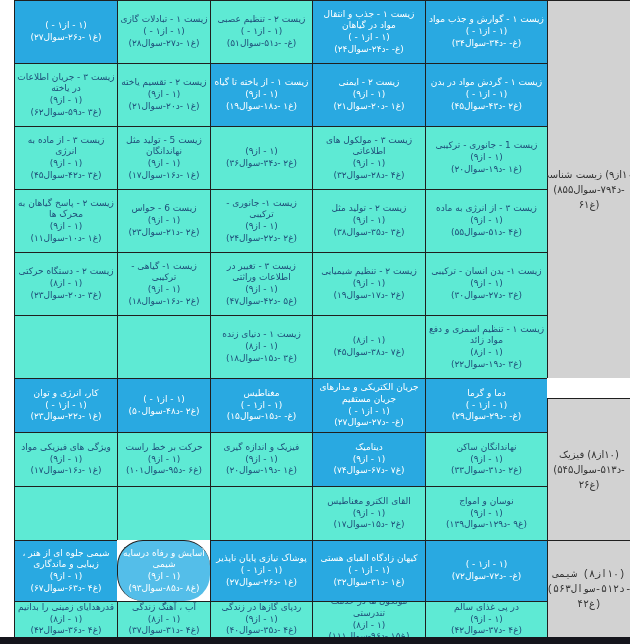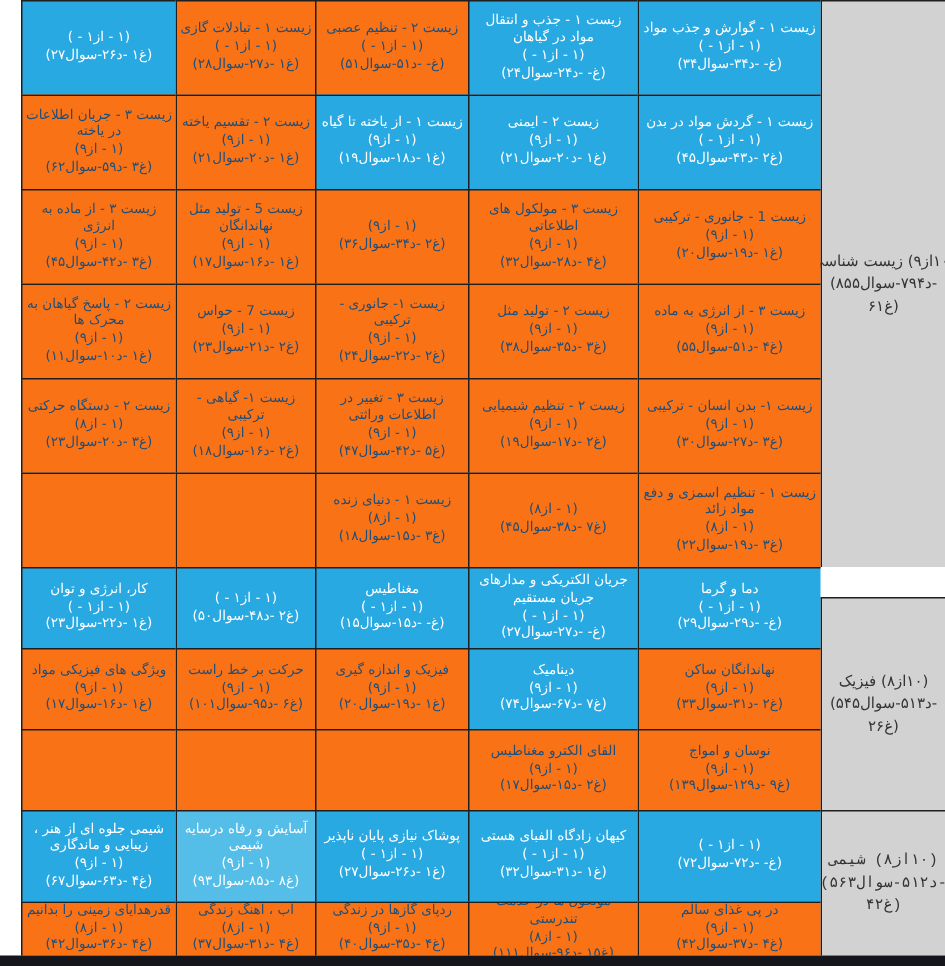--- a/index.html
+++ b/index.html
@@ -18,23 +18,23 @@
   .sec-chemistry{grid-template-rows:61px 36px;}
   .cell{
     box-sizing:border-box;
     border-left:1px solid var(--border);
     border-top:1px solid var(--border);
     display:flex;flex-direction:column;justify-content:center;align-items:center;
     text-align:center;direction:ltr;
     font-size:9px;line-height:1.3;
     padding:1px 2px;overflow:hidden;
   }
-  .white{background:#f97316;color:var(--navy);}
+  .white{background:#5eead4;color:var(--navy);}
   .blue{background:var(--blue);color:#ffffff;}
-  .lightblue{background:var(--blueLight);color:#ffffff;}
+  .lightblue{background:var(--blueLight);color:#ffffff;border-radius:26px;}
   .gray{background:var(--gray);color:#333333;font-size:10px;line-height:1.5;overflow:visible;}
   .gline{white-space:nowrap;}
   .c-title{max-width:100%;}
   .band{position:absolute;left:0;top:637px;width:630px;height:7px;background:var(--band);}
 </style>
 </head>
 <body>
 
 <div class="table" id="tbl">
     <div class="section sec-biology">
@@ -125,21 +125,21 @@
         <div class="c-title">زیست ۲ - تولید مثل</div>
         <div class="c-exams">(۹از‎ - ۱)</div>
         <div class="c-score">(۳۸سوال‎-۳۵د‎- ۳غ‎)</div>
       </div>
       <div class="cell white">
         <div class="c-title">زیست ۱- جانوری - ترکیبی</div>
         <div class="c-exams">(۹از‎ - ۱)</div>
         <div class="c-score">(۲۴سوال‎-۲۲د‎- ۲غ‎)</div>
       </div>
       <div class="cell white">
-        <div class="c-title">زیست 7 - حواس</div>
+        <div class="c-title">زیست 6 - حواس</div>
         <div class="c-exams">(۹از‎ - ۱)</div>
         <div class="c-score">(۲۳سوال‎-۲۱د‎- ۲غ‎)</div>
       </div>
       <div class="cell white">
         <div class="c-title">زیست ۲ - پاسخ گیاهان به محرک ها</div>
         <div class="c-exams">(۹از‎ - ۱)</div>
         <div class="c-score">(۱۱سوال‎-۱۰د‎- ۱غ‎)</div>
       </div>
       <div class="cell white">
         <div class="c-title">زیست ۱- بدن انسان - ترکیبی</div>

